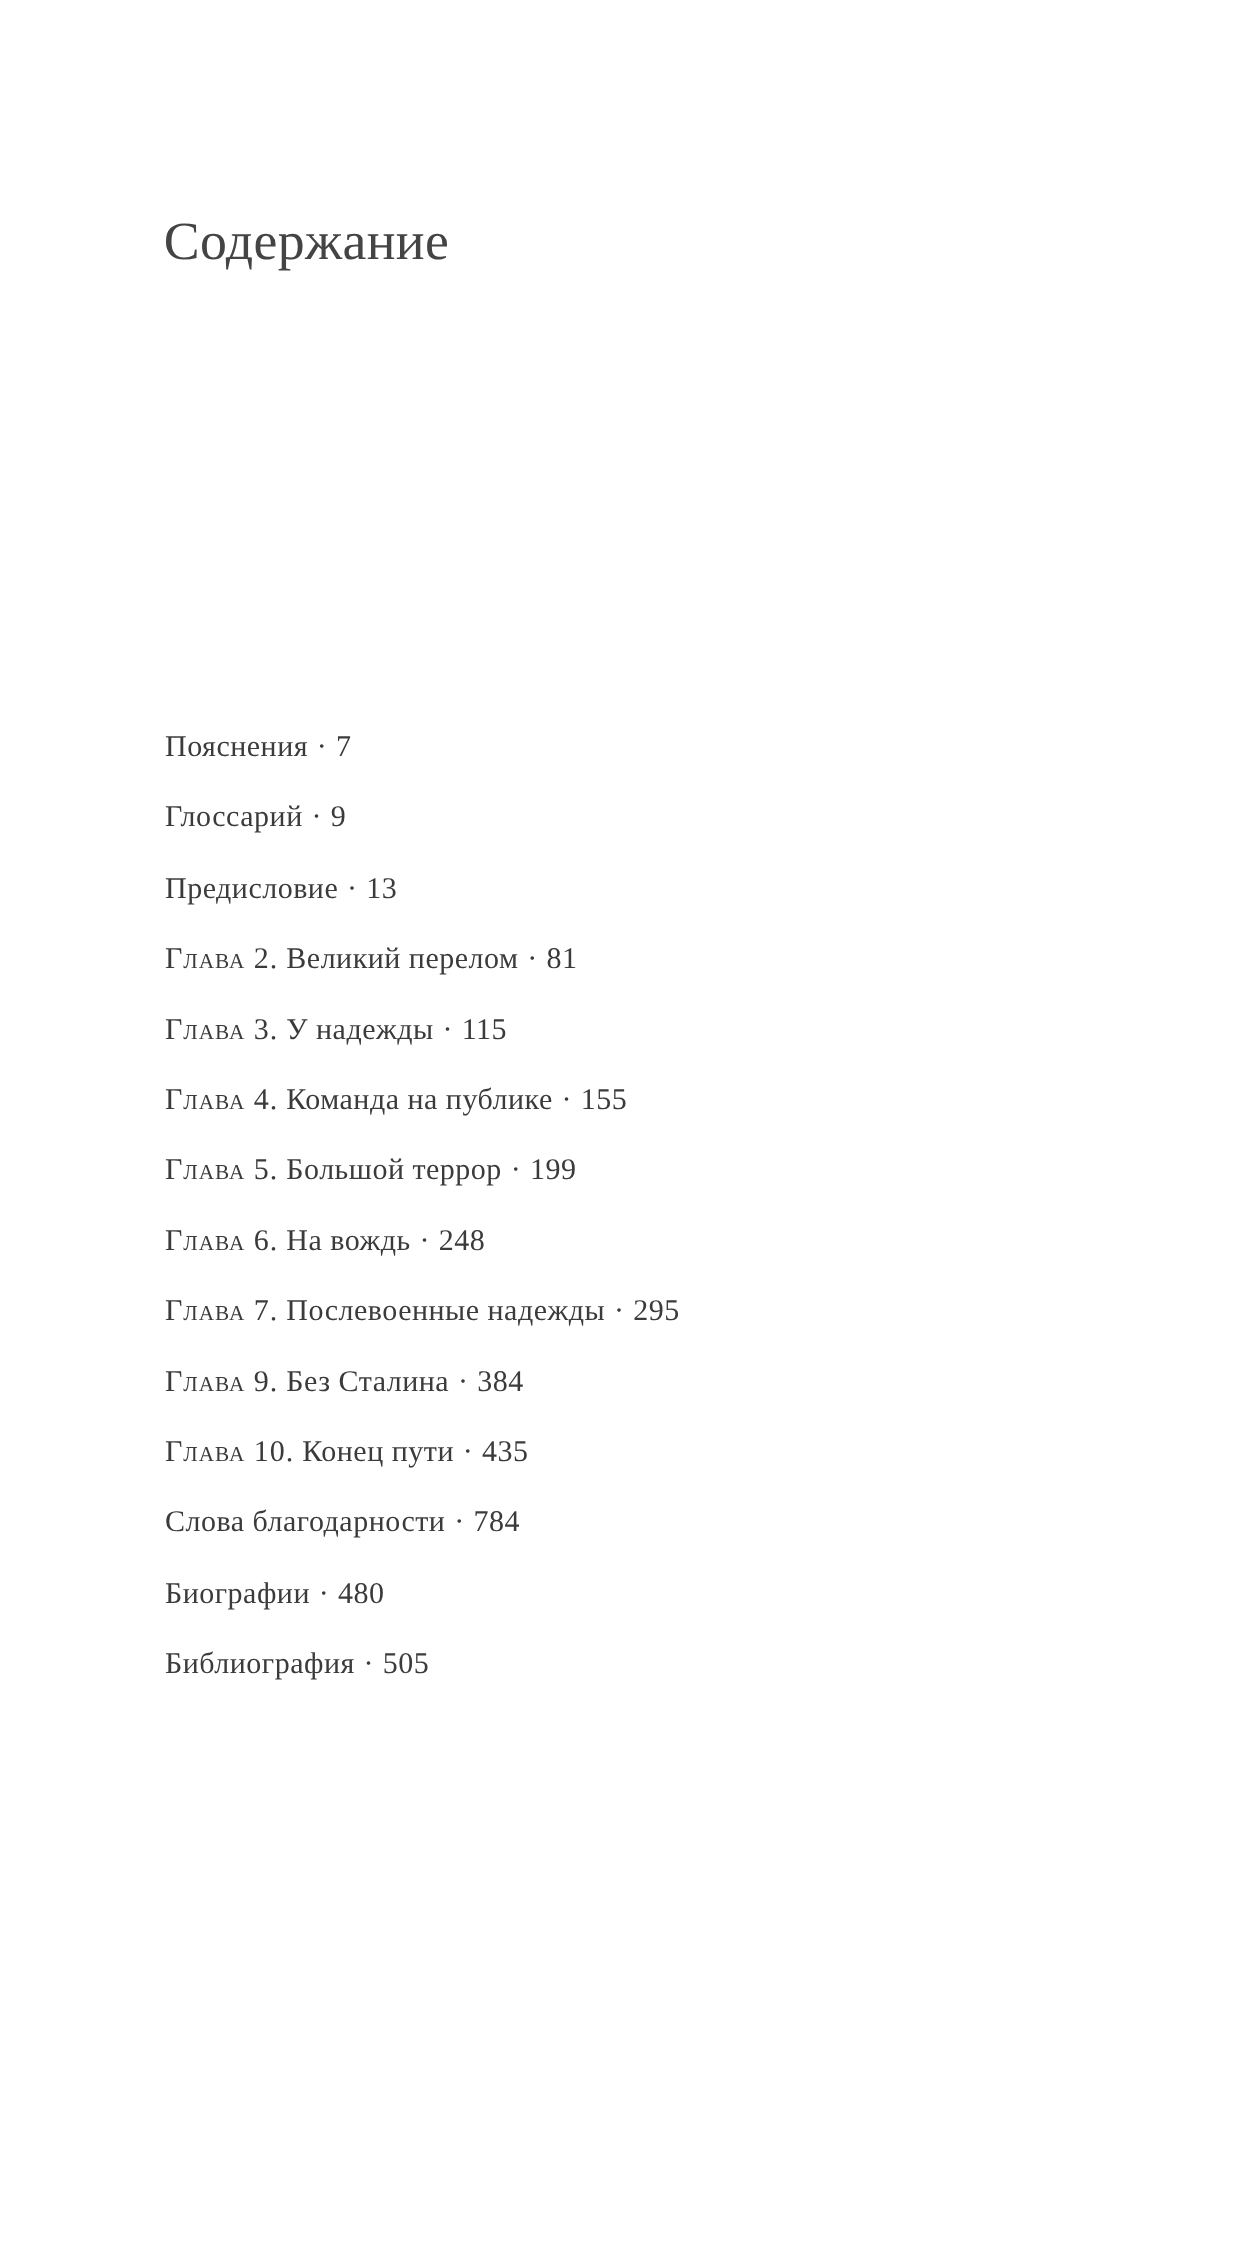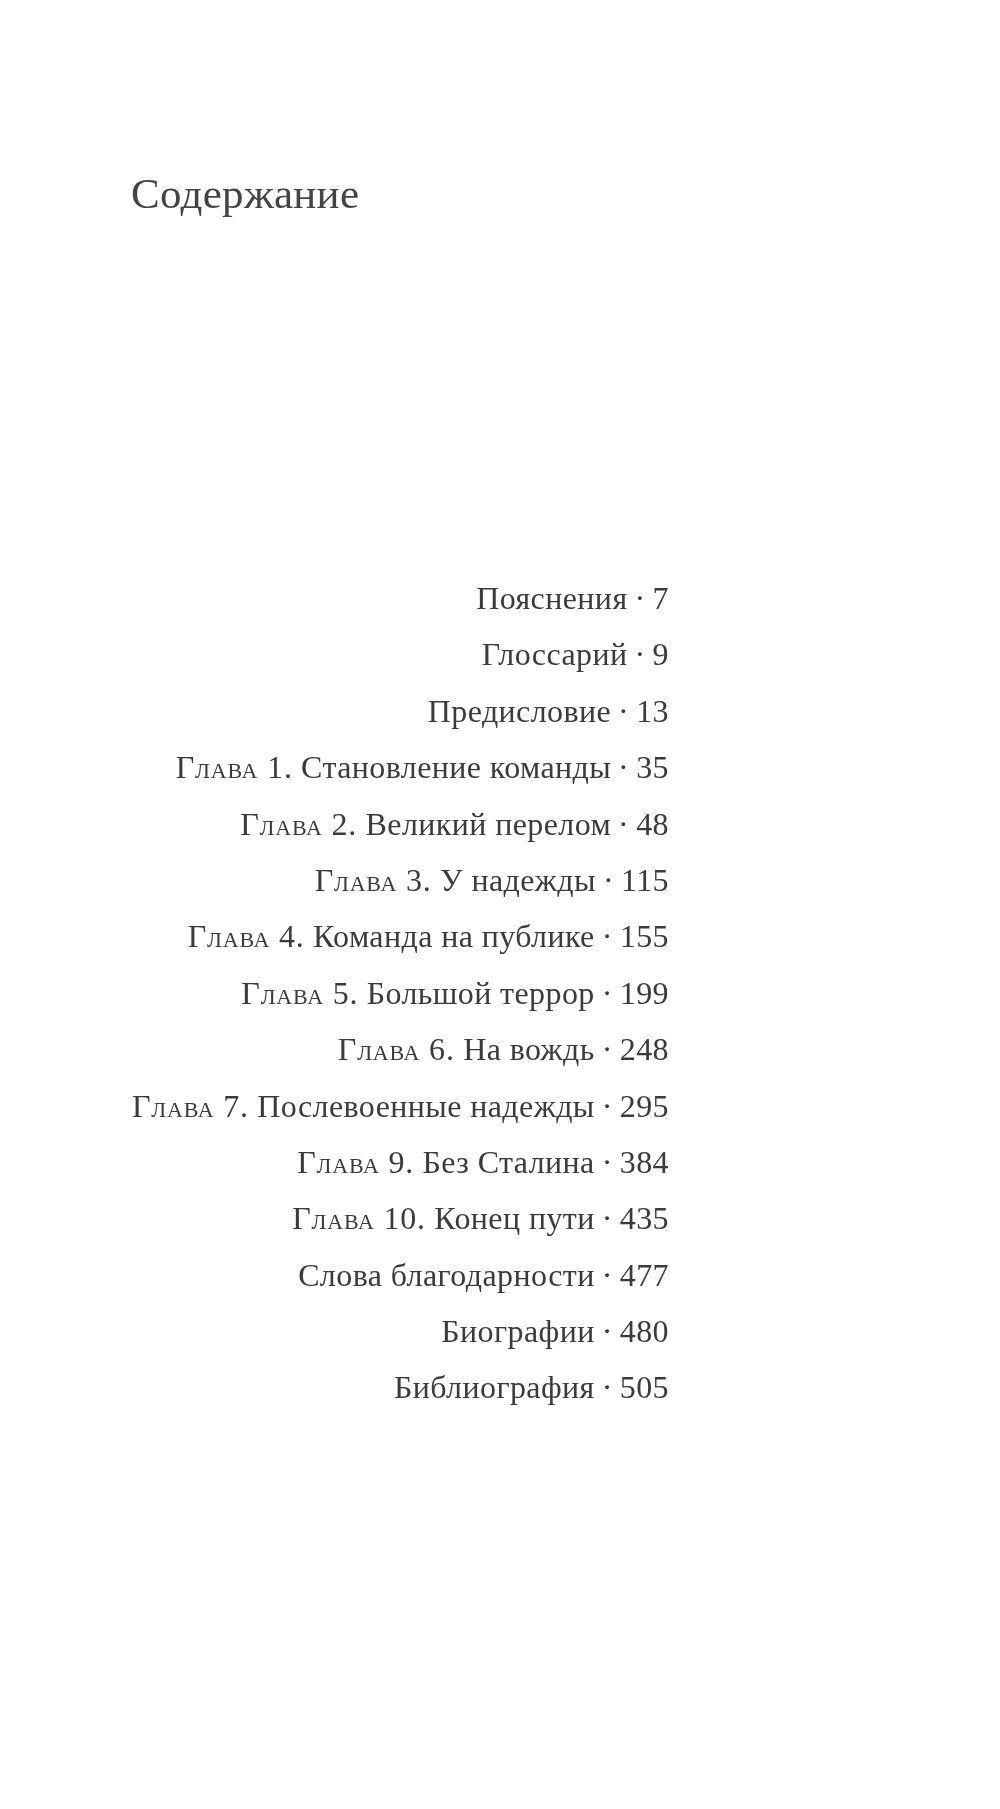--- a/index.html
+++ b/index.html
@@ -29,50 +29,48 @@
     .toc {
       position: absolute;
       left: 132px;
       top: 584px;
       margin: 0;
       padding: 0;
       list-style: none;
     }
     .toc-item {
       height: 56.4px;
-      font-size: 32px;
+      font-size: 24px;
       line-height: 28px;
       white-space: nowrap;
       color: #3b3b3b;
       letter-spacing: 0.4px;
-      text-align: right;
     }
     .chapter-label {
       font-variant: small-caps;
       letter-spacing: 0.8px;
     }
     .sep {
       display: inline-block;
       margin: 0 7px;
     }
   </style>
 </head>
 <body>
 
 <h1 class="page-title">Содержание</h1>
 
 <ul class="toc">
   <li class="toc-item"><span class="chapter-label"></span><span>Пояснения</span><span class="sep">·</span><span>7</span></li>
   <li class="toc-item"><span class="chapter-label"></span><span>Глоссарий</span><span class="sep">·</span><span>9</span></li>
   <li class="toc-item"><span class="chapter-label"></span><span>Предисловие</span><span class="sep">·</span><span>13</span></li>
-  <li class="toc-item"><span class="chapter-label">Глава 1.</span> <span>Становление команды</span><span class="sep">·</span><span>35</span></li>
-  <li class="toc-item"><span class="chapter-label">Глава 2.</span> <span>Великий перелом</span><span class="sep">·</span><span>48</span></li>
+  <li class="toc-item"><span class="chapter-label">Глава 2.</span> <span>Великий перелом</span><span class="sep">·</span><span>81</span></li>
   <li class="toc-item"><span class="chapter-label">Глава 3.</span> <span>У надежды</span><span class="sep">·</span><span>115</span></li>
   <li class="toc-item"><span class="chapter-label">Глава 4.</span> <span>Команда на публике</span><span class="sep">·</span><span>155</span></li>
   <li class="toc-item"><span class="chapter-label">Глава 5.</span> <span>Большой террор</span><span class="sep">·</span><span>199</span></li>
   <li class="toc-item"><span class="chapter-label">Глава 6.</span> <span>На вождь</span><span class="sep">·</span><span>248</span></li>
   <li class="toc-item"><span class="chapter-label">Глава 7.</span> <span>Послевоенные надежды</span><span class="sep">·</span><span>295</span></li>
   <li class="toc-item"><span class="chapter-label">Глава 9.</span> <span>Без Сталина</span><span class="sep">·</span><span>384</span></li>
   <li class="toc-item"><span class="chapter-label">Глава 10.</span> <span>Конец пути</span><span class="sep">·</span><span>435</span></li>
-  <li class="toc-item"><span class="chapter-label"></span><span>Слова благодарности</span><span class="sep">·</span><span>477</span></li>
+  <li class="toc-item"><span class="chapter-label"></span><span>Слова благодарности</span><span class="sep">·</span><span>784</span></li>
   <li class="toc-item"><span class="chapter-label"></span><span>Биографии</span><span class="sep">·</span><span>480</span></li>
   <li class="toc-item"><span class="chapter-label"></span><span>Библиография</span><span class="sep">·</span><span>505</span></li>
 </ul>
 
 </body></html>

